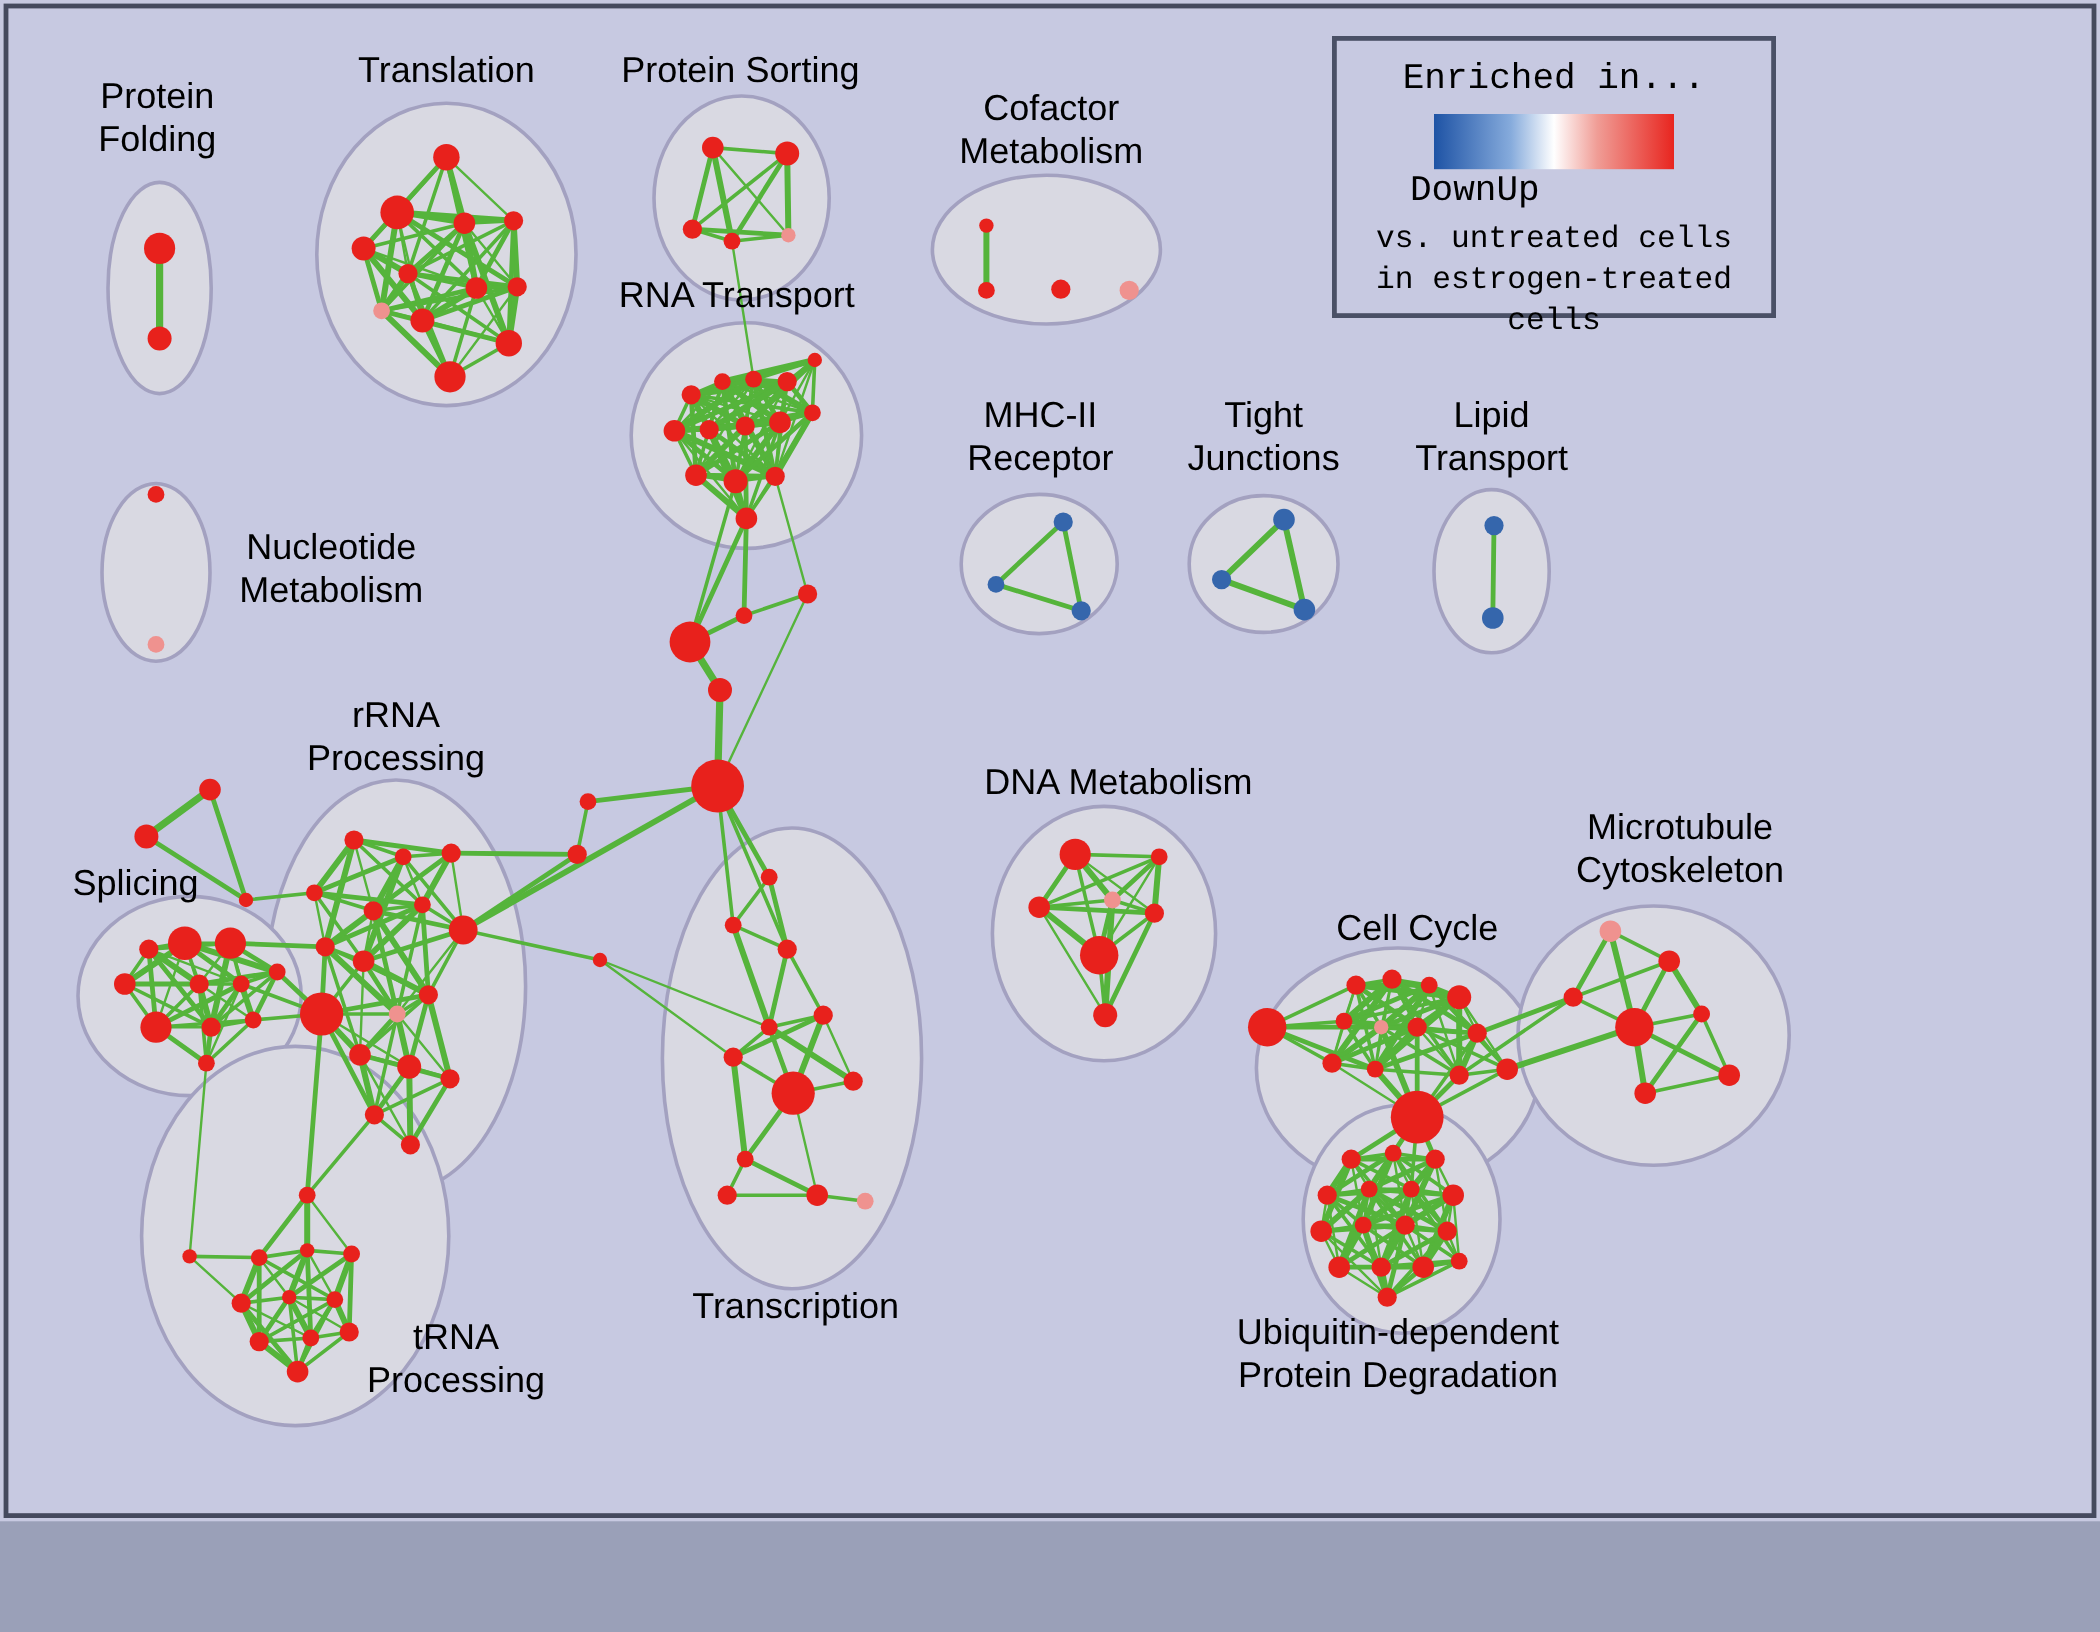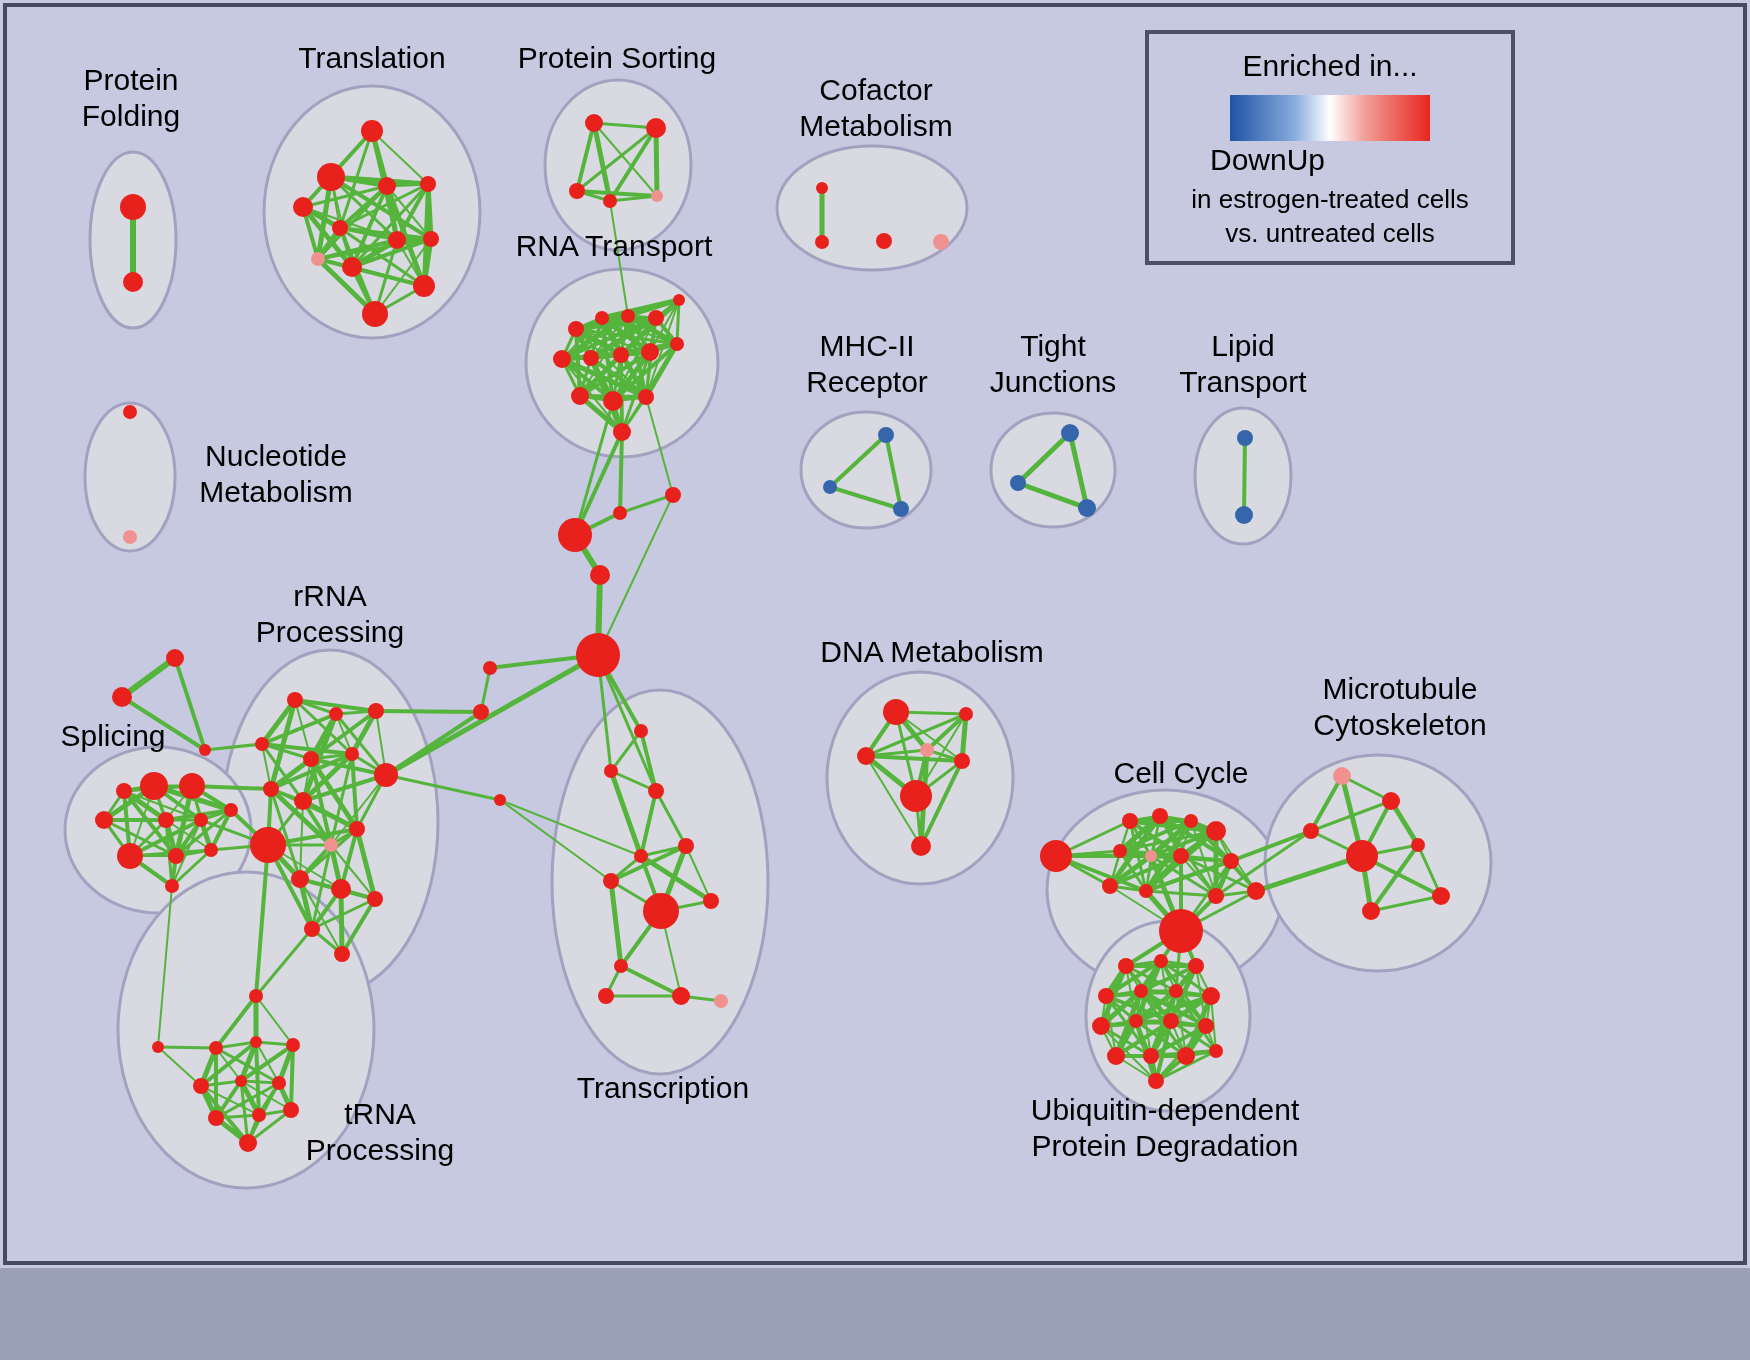--- a/index.html
+++ b/index.html
@@ -5,23 +5,23 @@
   html,body{margin:0;padding:0;background:#9aa0b8;}
   .figure{
     position:relative;width:1750px;height:1268px;
     background:#c7c9e1;overflow:hidden;
     font-family:"Liberation Sans",sans-serif;
   }
   .frame{position:absolute;inset:3px;border:4px solid #454a5e;pointer-events:none;z-index:30;}
   #network-svg{position:absolute;left:0;top:0;z-index:1;}
   #network-svg text{font-family:"Liberation Sans",sans-serif;font-size:30px;fill:#000;}
   .legend{
-    position:absolute;left:1145px;top:30px;width:370px;height:235px;
+    position:absolute;left:1110px;top:30px;width:370px;height:235px;
     border:4px solid #4a5066;background:#c7c9e1;box-sizing:border-box;
-    text-align:center;color:#000;z-index:20;
+    text-align:center;color:#000;z-index:20;font-family:Liberation Mono, monospace;
   }
   .legend-title{font-size:30px;margin-top:15px;}
   .legend-bar{
     width:200px;height:46px;margin:12px auto 2px;
     background:linear-gradient(90deg,#1e53a5 0%,#86abdc 32%,#ffffff 50%,#f09d96 68%,#e8251f 100%);
   }
   .legend-ends{width:240px;margin:2px auto 6px;display:flex;font-size:30px;}
   .legend-sub{font-size:26px;line-height:1.3;}
 </style>
 </head>
@@ -765,18 +765,18 @@
       </g>
     </svg>
 
   <div class="legend">
     <div class="legend-title">Enriched in...</div>
     <div class="legend-bar"></div>
     <div class="legend-ends">
       <span>Down</span>
       <span>Up</span>
     </div>
+    <div class="legend-sub">vs. untreated cells</div>
     <div class="legend-sub">in estrogen-treated cells</div>
-    <div class="legend-sub">vs. untreated cells</div>
   </div>
 
   <div class="frame"></div>
 </div>
 
 </body></html>

